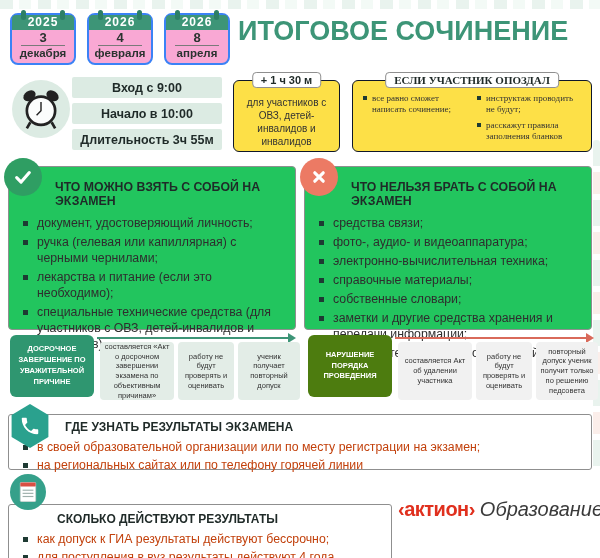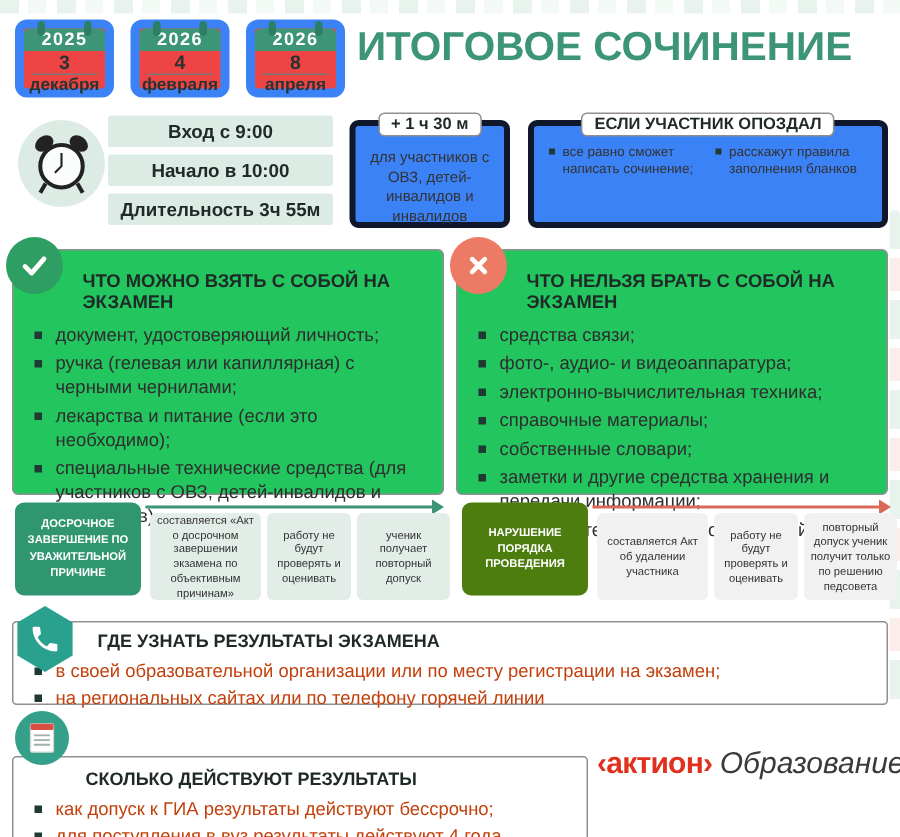--- a/index.html
+++ b/index.html
@@ -8,47 +8,47 @@
   #root { position:relative; width:600px; height:558px; background:#fff; overflow:hidden; }
 
   
   .top-strip { position:absolute; left:0; top:0; width:600px; height:9px;
     background:repeating-linear-gradient(90deg,#e9f3ee 0 13px,#fff 13px 19px,#f3faf6 19px 31px,#fff 31px 38px); }
   .right-strip { position:absolute; right:0; top:140px; width:7px; height:330px;
     background:repeating-linear-gradient(180deg,#e9f3ee 0 26px,#fff 26px 32px,#fbeeea 32px 54px,#fff 54px 60px); border-radius:3px; }
 
   
   .calendars { position:absolute; left:10px; top:13px; display:flex; gap:11px; }
-  .calendar { position:relative; width:66px; height:52px; border:6px solid #3b82f6; border-radius:8px; background:#ef4444; }
+  .calendar { position:relative; width:66px; height:52px; border:2px solid #3b82f6; border-radius:8px; background:#f9a8d4; }
   .ring { position:absolute; top:-5px; width:5px; height:10px; background:#2c7f66; border-radius:3px; }
   .ring.l { left:9px; } .ring.r { right:9px; }
   .cal-year { height:15px; line-height:15px; background:#3d9577; color:#fff; text-align:center;
     font-size:12px; font-weight:bold; border-radius:4px 4px 0 0; letter-spacing:1px; }
   .cal-day { display:block; width:44px; margin:0 auto; text-align:center; font-size:13px; font-weight:bold;
     border-bottom:1px solid #7a7a7a; line-height:15px; }
   .cal-month { display:block; text-align:center; font-size:11.5px; font-weight:bold; line-height:15px; }
 
   .main-title { position:absolute; left:238px; top:16px; width:356px; text-align:left;
     font-size:27px; font-weight:800; color:#3d9577; letter-spacing:0; white-space:nowrap; }
 
   
   .clock-circle { position:absolute; left:12px; top:80px; width:58px; height:58px; border-radius:50%;
     background:#dcebe3; display:flex; align-items:center; justify-content:center; }
   .schedule { position:absolute; left:72px; top:77px; width:150px; }
   .sched-bar { height:21px; margin-bottom:5px; background:#dcebe3; display:flex; align-items:center;
     justify-content:center; font-size:12.5px; font-weight:bold; color:#1f2a28; border-radius:2px; white-space:nowrap; }
 
   
-  .mini-card { position:absolute; border:4px solid #0f172a; border-radius:6px; background:#3b82f6; }
+  .mini-card { position:absolute; border:1px solid #0f172a; border-radius:6px; background:#fde047; }
   .mini-badge { position:absolute; top:-9px; left:50%; transform:translateX(-50%); background:#fff;
     border:1px solid #8f8f8f; border-radius:4px; padding:1px 8px; font-size:11px; font-weight:bold;
     white-space:nowrap; color:#1f2a28; }
   .extra-card { left:233px; top:80px; width:107px; height:72px; }
   .extra-text { padding:15px 5px 0; text-align:center; font-size:10px; line-height:1.3; color:#333; }
-  .late-card { left:352px; top:80px; width:240px; height:72px; }
+  .late-card { left:352px; top:80px; width:240px; height:72px;font-family:Liberation Serif, serif; }
   .late-cols { display:flex; gap:8px; padding:12px 8px 2px 10px; }
   .late-col { flex:1; }
   .late-item { position:relative; padding-left:9px; font-size:9px; line-height:1.22; color:#333; margin-bottom:5px; }
   .late-item::before { content:""; position:absolute; left:0; top:3px; width:4px; height:4px; background:#1e3a33; }
 
   
   .big-card { position:absolute; width:288px; height:164px; border:1px solid #8f8f8f; border-radius:4px;
     background:#22c55e; padding:10px 8px 0 14px; }
   .can-card { left:8px; top:166px; }
   .cannot-card { left:304px; top:166px; }
@@ -155,20 +155,21 @@
     <div class="extra-text">для участников с ОВЗ, детей-инвалидов и инвалидов</div>
   </div>
 
   <div class="mini-card late-card">
     <div class="mini-badge">ЕСЛИ УЧАСТНИК ОПОЗДАЛ</div>
     <div class="late-cols">
       <div class="late-col">
         <div class="late-item">все равно сможет написать сочинение;</div>
       </div>
       <div class="late-col">
+        <div class="late-item">инструктаж проводить не будут;</div>
         <div class="late-item">расскажут правила заполнения бланков</div>
       </div>
     </div>
   </div>
 
   <div class="badge-circle check-badge">
     <svg width="24" height="24" viewBox="0 0 38 38">
         <polyline points="9,20 16,27 29,12" fill="none" stroke="#fff" stroke-width="5" stroke-linecap="round" stroke-linejoin="round"></polyline>
       </svg>
   </div>

